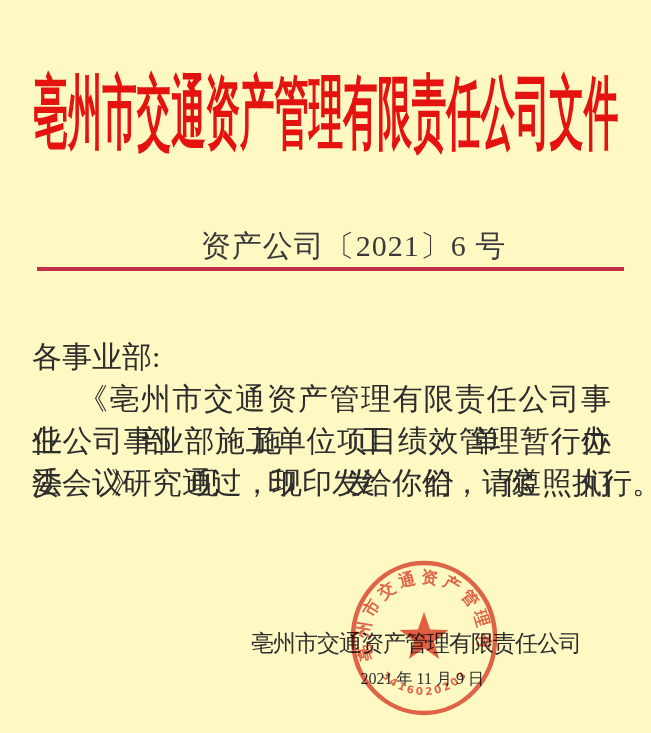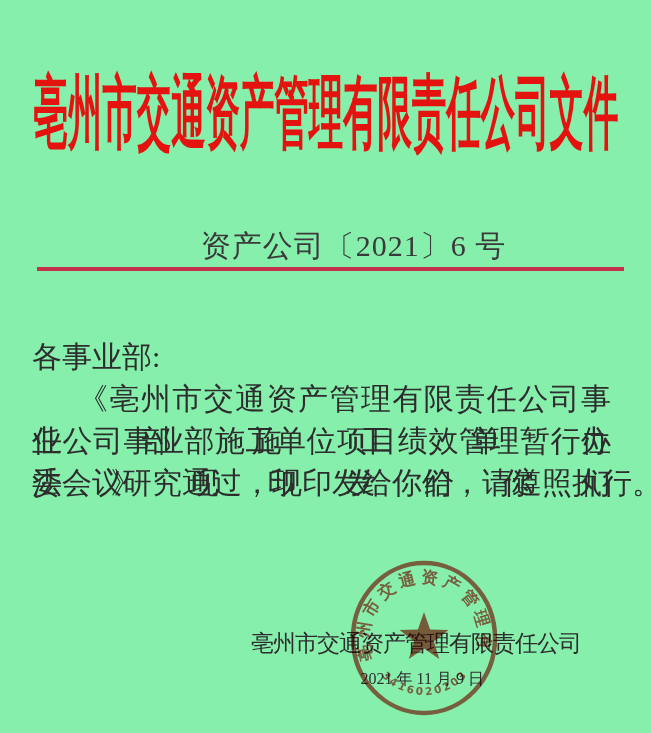--- a/index.html
+++ b/index.html
@@ -5,21 +5,21 @@
   html, body { margin: 0; padding: 0; }
   body {
     width: 651px; height: 733px;
     background: #ffffff;
     font-family: "Liberation Serif", "DejaVu Serif", serif;
     overflow: hidden;
   }
   .page {
     position: relative;
     width: 651px; height: 733px;
-    background: #86efac;
+    background: #fef9c3;
   }
   .title-wrap {
     position: absolute; top: 64px; left: 0;
     width: 651px; height: 98px;
     display: flex; align-items: center; justify-content: center;
   }
   .title-text {
     font-size: 80px;
     font-weight: 700;
     color: #e41310;

